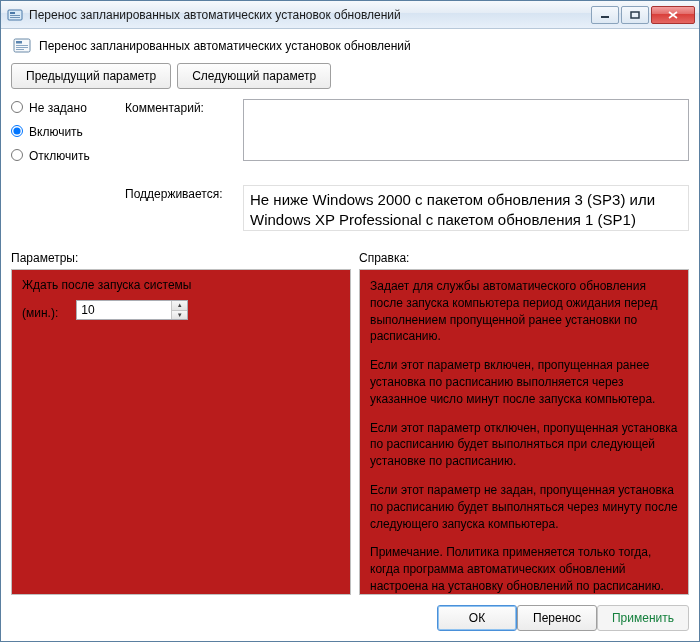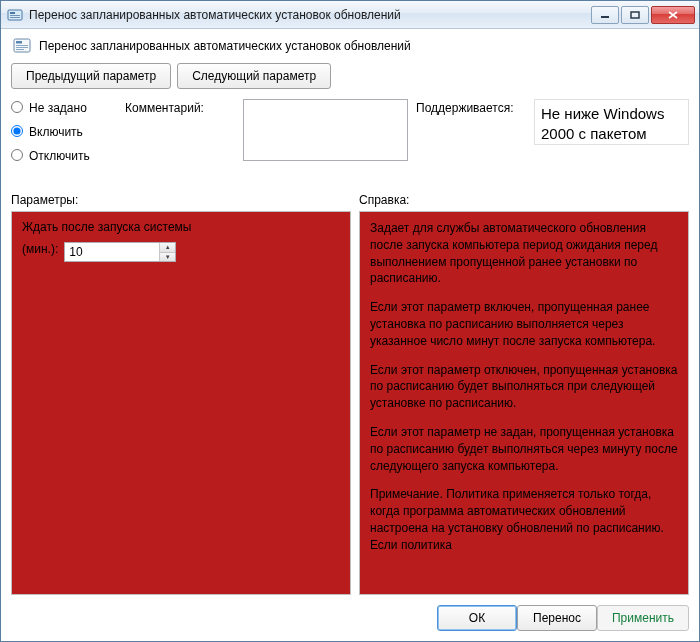--- a/index.html
+++ b/index.html
@@ -104,21 +104,21 @@
     padding-top: 2px;
   }
   .radio-row {
     display: flex;
     align-items: flex-start;
     gap: 6px;
     margin-bottom: 10px;
     font-size: 12px;
   }
   .radio-row input[type=radio] { margin:0; width:12px; height:12px;}
-  .right-col { flex: 1; display: flex; flex-direction: row; gap: 8px; }
+  .right-col { flex: 1; display: flex; flex-direction: column; gap: 24px; }
   .field-row { display: flex; gap: 8px; }
   .field-label { width: 110px; padding-top: 2px; font-size: 12px; }
   .comment-box {
     flex: 1;
     height: 62px;
     border: 1px solid #abadb3;
     background: #fff;
     font-family: inherit;
     font-size: 12px;
     padding: 2px 4px;
@@ -149,27 +149,28 @@
   .panel {
     border: 1px solid #bfbfbf;
     background: #b91c1c;
     padding: 8px 10px;
     overflow-y: auto;
   }
   .panel.left { width: 340px; }
   .panel.right { flex: 1; line-height: 1.4; }
 
   .param-label { margin-bottom: 8px; }
-  .param-row { display: flex; align-items: flex-start; gap: 6px; }
+  .param-row { display: flex; align-items: flex-end; gap: 6px; }
   .spin-wrap {
     display: inline-flex;
     align-items: stretch;
     border: 1px solid #abadb3;
     height: 20px;
     background: #fff;
+    margin-left: 12px;
   }
   .spin-input {
     width: 94px;
     border: none;
     padding: 0 4px;
     font-size: 12px;
     font-family: inherit;
   }
   .spin-btns {
     display: flex; flex-direction: column;

